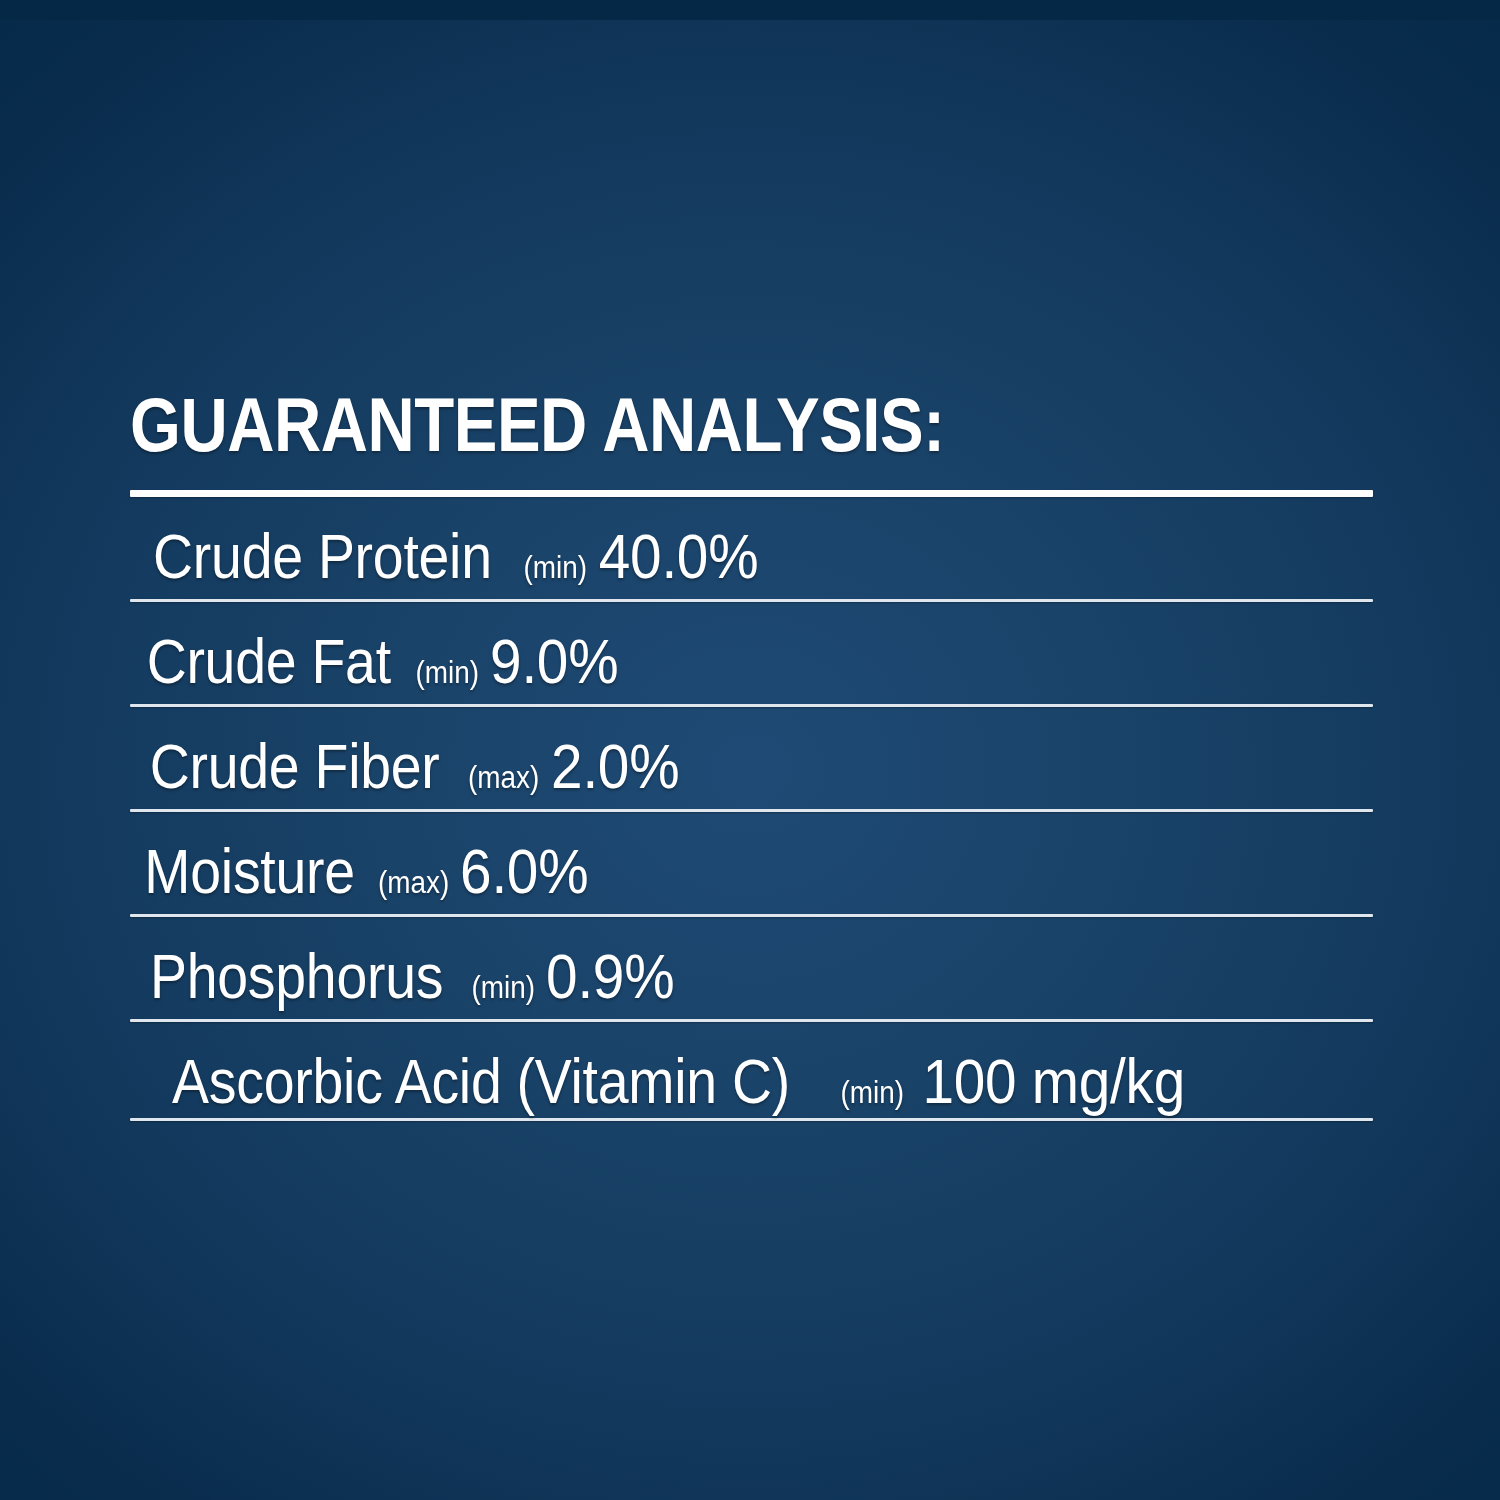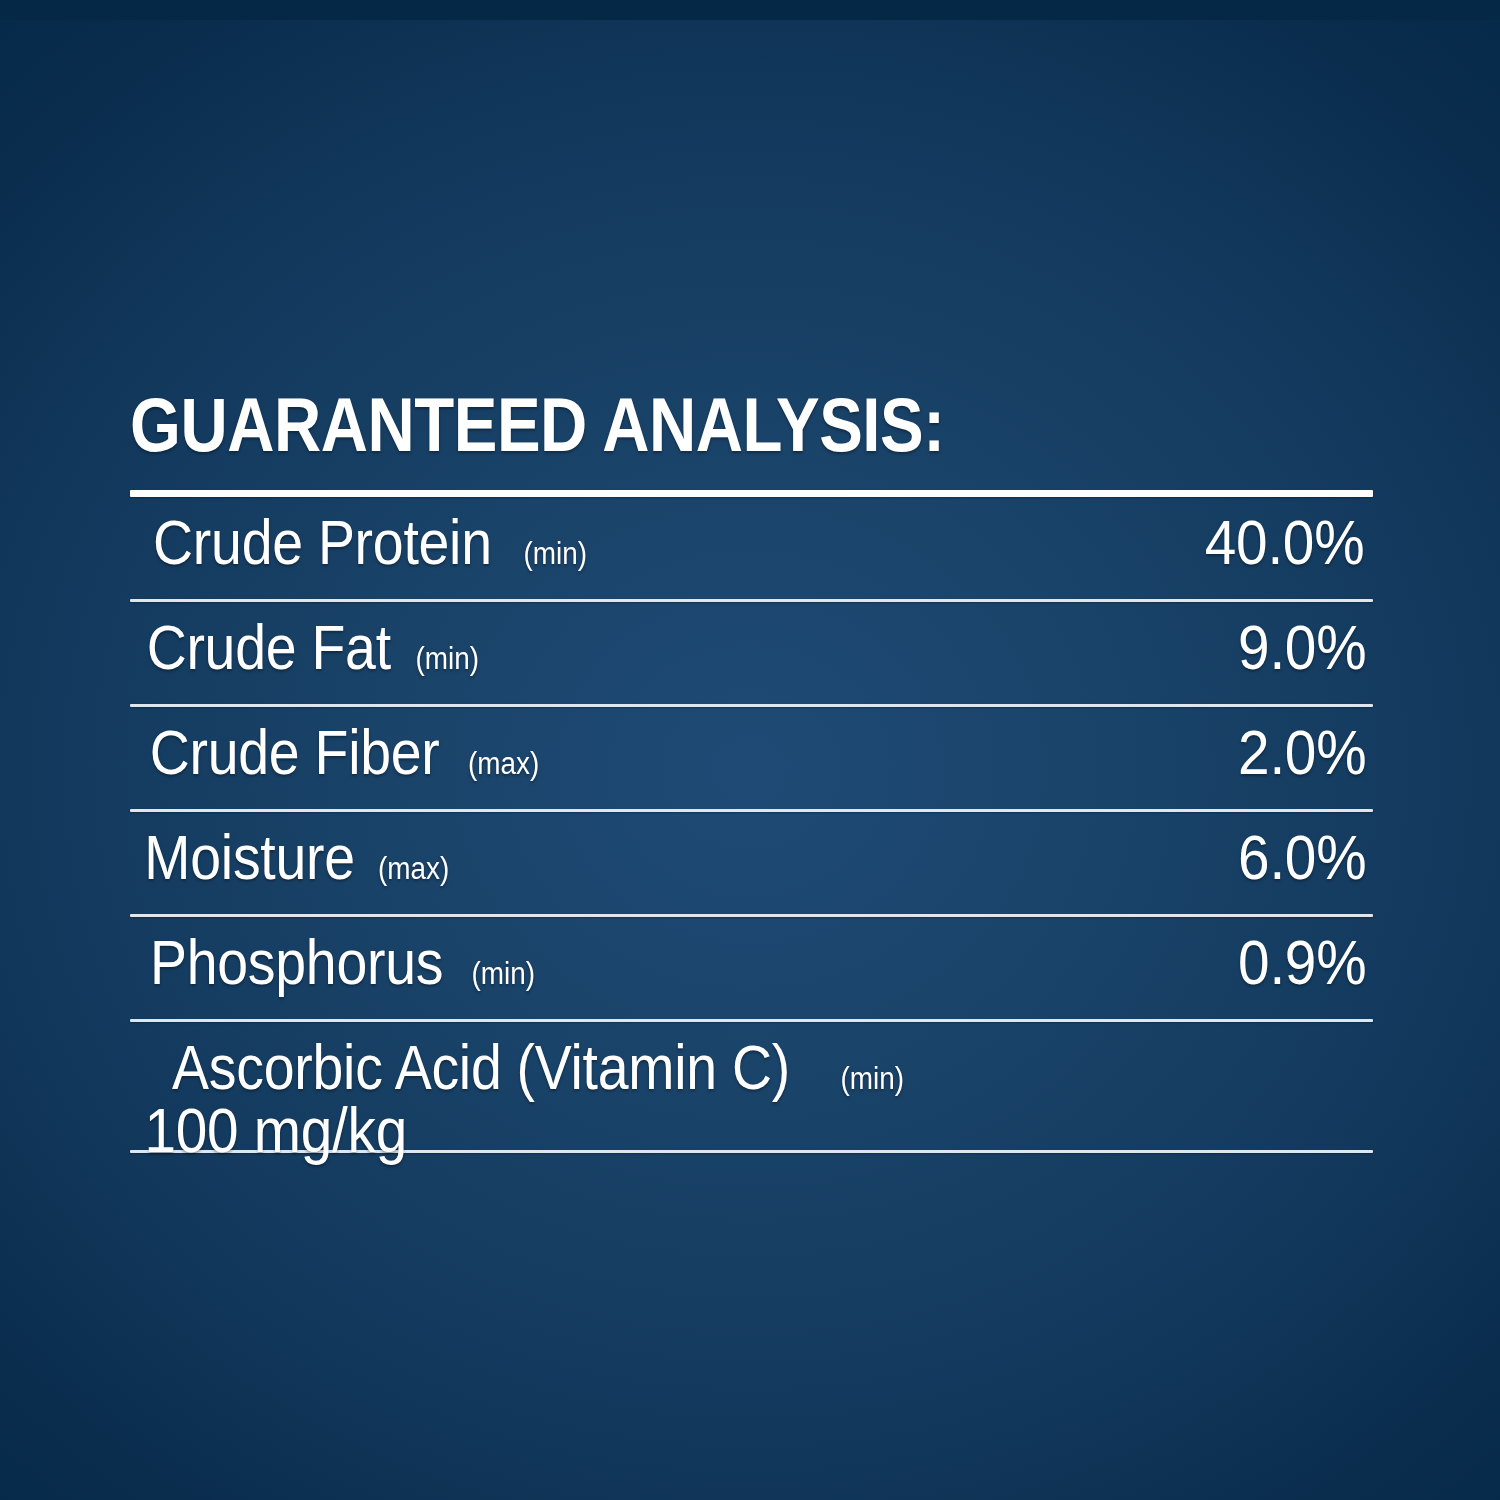--- a/index.html
+++ b/index.html
@@ -74,26 +74,25 @@
   .rule-thin {
     height: 3px;
     background: #dfe6ee;
     border-radius: 1px;
     box-shadow: 0 1px 2px rgba(0,0,0,0.28);
   }
 
   .row {
     display: flex;
     align-items: baseline;
-    justify-content: space-between;
     height: 102px;
     box-sizing: border-box;
-    padding-top: 14px;
+    padding-top: 28px;
   }
-  .row.last { height: 128px; flex-direction: column; }
+  .row.last { height: 96px; }
 
   .row-label {
     display: flex;
     align-items: baseline;
     white-space: nowrap;
     color: #ffffff;
     text-shadow: 0 2px 3px rgba(0,0,0,0.35);
   }
   .nutrient {
     font-family: "Liberation Sans Narrow", "Liberation Sans", sans-serif;

